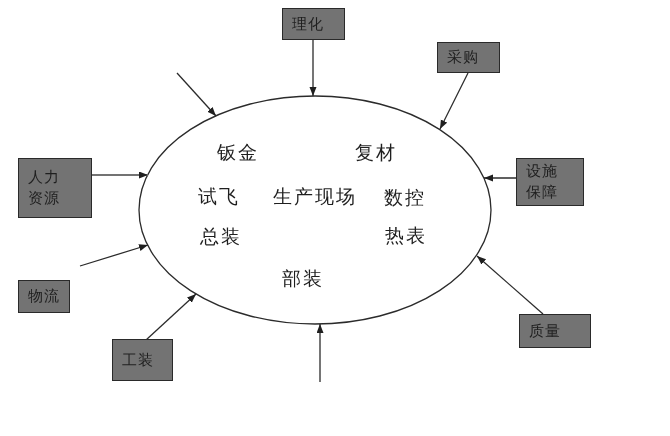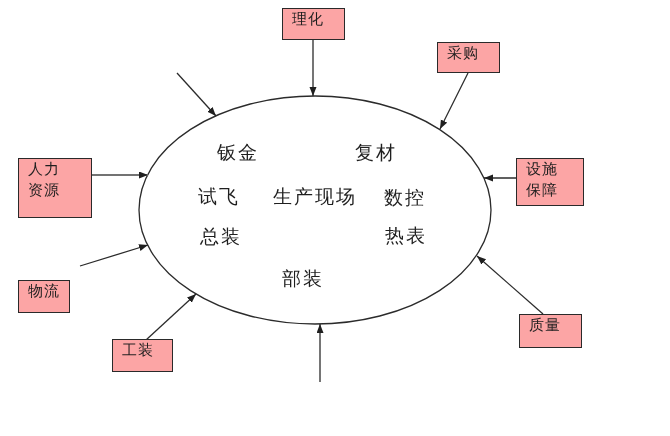--- a/index.html
+++ b/index.html
@@ -16,25 +16,25 @@
     position:absolute;
     transform:translate(-50%,-50%);
     font-size:19px;
     letter-spacing:2px;
     white-space:nowrap;
     color:#1f1f1f;
   }
   .node{
     position:absolute;
     box-sizing:border-box;
-    background:#fca5a5;
+    background:#737373;
     border:1.5px solid #2a2a2a;
     display:flex;
     flex-direction:column;
-    justify-content:flex-start;
+    justify-content:center;
     padding-left:9px;
     font-size:15px;
     letter-spacing:1px;
     line-height:21px;
     white-space:nowrap;
   }
 </style>
 </head>
 <body>
 
@@ -85,22 +85,22 @@
 
   <div class="node" style="left:516px;top:158px;width:68px;height:48px">
     <span>设施</span>
     <span>保障</span>
   </div>
 
   <div class="node" style="left:18px;top:280px;width:52px;height:33px">
     <span>物流</span>
   </div>
 
-  <div class="node" style="left:112px;top:339px;width:61px;height:33px">
+  <div class="node" style="left:112px;top:339px;width:61px;height:42px">
     <span>工装</span>
   </div>
 
 
-  <div class="node" style="left:519px;top:314px;width:63px;height:34px">
+  <div class="node" style="left:519px;top:314px;width:72px;height:34px">
     <span>质量</span>
   </div>
 
 </div>
 
 </body></html>

